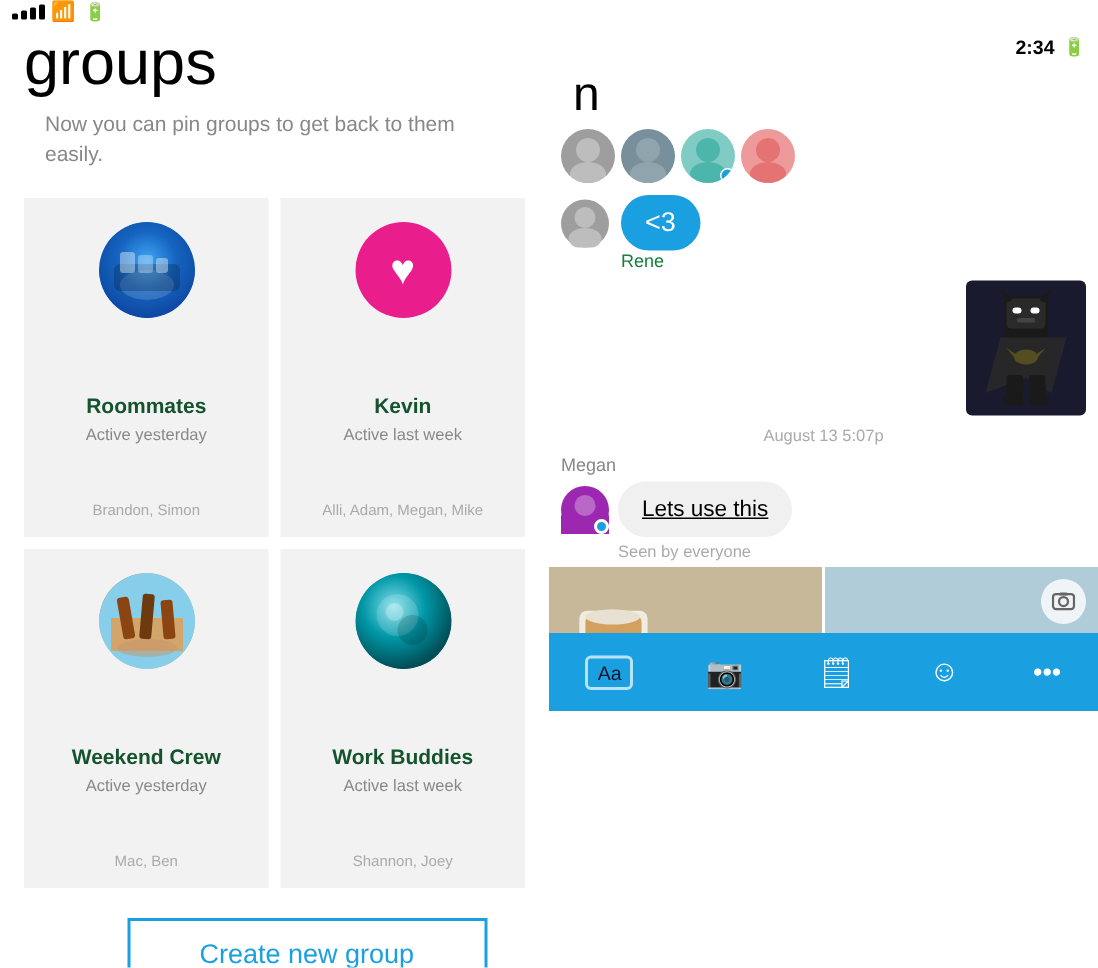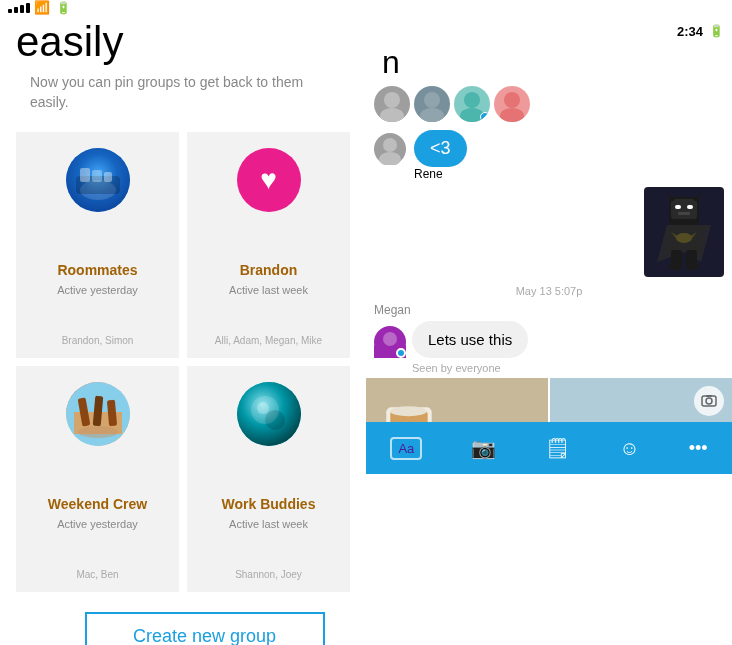--- a/index.html
+++ b/index.html
@@ -90,21 +90,21 @@
     }
 
     .heart-icon {
       color: #fff;
       font-size: 28px;
     }
 
     .group-name {
       font-size: 14px;
       font-weight: 600;
-      color: #a16207;
+      color: #14532d;
       text-align: center;
       margin-top: 44px;
     }
 
     .group-status {
       font-size: 11px;
       color: #888;
       text-align: right;
     }
 
@@ -215,21 +215,21 @@
     .heart-bubble {
       background: #1a9fe0;
       color: #fff;
       padding: 8px 16px;
       border-radius: 20px;
       font-size: 18px;
     }
 
     .sender-name-right {
       font-size: 12px;
-      color: #000000;
+      color: #15803d;
       padding: 0 8px 2px 48px;
     }
 
     .batman-row {
       display: flex;
       justify-content: flex-end;
       padding: 4px 8px;
     }
 
     .batman-img {
@@ -252,23 +252,24 @@
     }
 
     .kevin-row {
       padding: 2px 8px 0 8px;
       font-size: 12px;
       color: #888;
     }
 
     .message-row {
       display: flex;
-      align-items: flex-end;
+      align-items: center;
       padding: 4px 8px;
       gap: 6px;
+      text-decoration: underline;
     }
 
     .msg-avatar {
       width: 32px;
       height: 32px;
       border-radius: 50%;
       background: #9c27b0;
       flex-shrink: 0;
       position: relative;
     }
@@ -366,21 +367,21 @@
     <div class="signal-icons">
       <div class="signal-bar" style="height:4px;"></div>
       <div class="signal-bar" style="height:6px;"></div>
       <div class="signal-bar" style="height:8px;"></div>
       <div class="signal-bar" style="height:10px;"></div>
     </div>
     <span style="font-size:13px;">📶</span>
     <span style="font-size:12px; margin-left:2px;">🔋</span>
   </div>
 
-  <div class="page-title">easily</div>
+  <div class="page-title">groups</div>
 
   <div class="subtitle">Now you can pin groups to get back to them easily.</div>
 
   <div class="groups-grid">
 
     <div class="group-card">
       <div class="group-avatar av-roommates">
         <svg width="64" height="64" viewBox="0 0 64 64">
           <defs>
             <radialGradient id="rg1" cx="50%" cy="40%" r="60%">
@@ -399,21 +400,21 @@
       </div>
       <div class="group-name">Roommates</div>
       <div class="group-status">Active yesterday</div>
       <div class="group-members">Brandon, Simon</div>
     </div>
 
     <div class="group-card">
       <div class="group-avatar av-family" style="display:flex;align-items:center;justify-content:center;">
         <span class="heart-icon">♥</span>
       </div>
-      <div class="group-name">Brandon</div>
+      <div class="group-name">Kevin</div>
       <div class="group-status">Active last week</div>
       <div class="group-members">Alli, Adam, Megan, Mike</div>
     </div>
 
     <div class="group-card">
       <div class="group-avatar av-weekend">
         <svg width="64" height="64" viewBox="0 0 64 64">
           <circle cx="32" cy="32" r="32" fill="#87ceeb"></circle>
           <rect x="8" y="30" width="48" height="22" rx="0" fill="#d4a56a"></rect>
           <rect x="14" y="16" width="8" height="28" rx="2" fill="#8B4513" transform="rotate(-10,18,30)"></rect>
@@ -537,21 +538,21 @@
 
           <rect x="22" y="58" width="11" height="18" rx="2" fill="#1a1a1a"></rect>
           <rect x="37" y="58" width="11" height="18" rx="2" fill="#1a1a1a"></rect>
 
           <rect x="20" y="72" width="13" height="6" rx="2" fill="#1a1a1a"></rect>
           <rect x="37" y="72" width="13" height="6" rx="2" fill="#1a1a1a"></rect>
         </svg>
       </div>
     </div>
 
-    <div class="timestamp-row">May 13 5:07p</div>
+    <div class="timestamp-row">August 13 5:07p</div>
 
     <div class="kevin-row">Megan</div>
 
     <div class="message-row">
       <div class="msg-avatar">
         <svg width="32" height="32" viewBox="0 0 32 32">
             <circle cx="16" cy="32" r="20" fill="#9c27b0"></circle>
             <circle cx="16" cy="13" r="7" fill="#ba68c8"></circle>
           </svg>
         <div class="online-dot"></div>
@@ -616,19 +617,19 @@
             <rect x="1" y="3" width="14" height="10" rx="2" fill="none" stroke="#666" stroke-width="1.5"></rect>
             <circle cx="8" cy="8" r="3" fill="none" stroke="#666" stroke-width="1.5"></circle>
             <rect x="5" y="2" width="6" height="2" rx="1" fill="#666"></rect>
           </svg>
         </div>
       </div>
     </div>
   </div>
 
   <div class="bottom-bar-right">
-    <span style="color:#4c1d95;font-size:18px;border:2px solid rgba(255,255,255,0.7);border-radius:4px;padding:2px 6px;font-size:13px;">Aa</span>
+    <span style="color:#0f172a;font-size:18px;border:2px solid rgba(255,255,255,0.7);border-radius:4px;padding:2px 6px;font-size:13px;">Aa</span>
     <span style="color:#fff;font-size:20px;">📷</span>
     <span style="color:#fff;font-size:20px;">🗒</span>
     <span style="color:#fff;font-size:20px;">☺</span>
     <span style="color:#fff;font-size:18px;">•••</span>
   </div>
 </div>
 
 </body></html>

